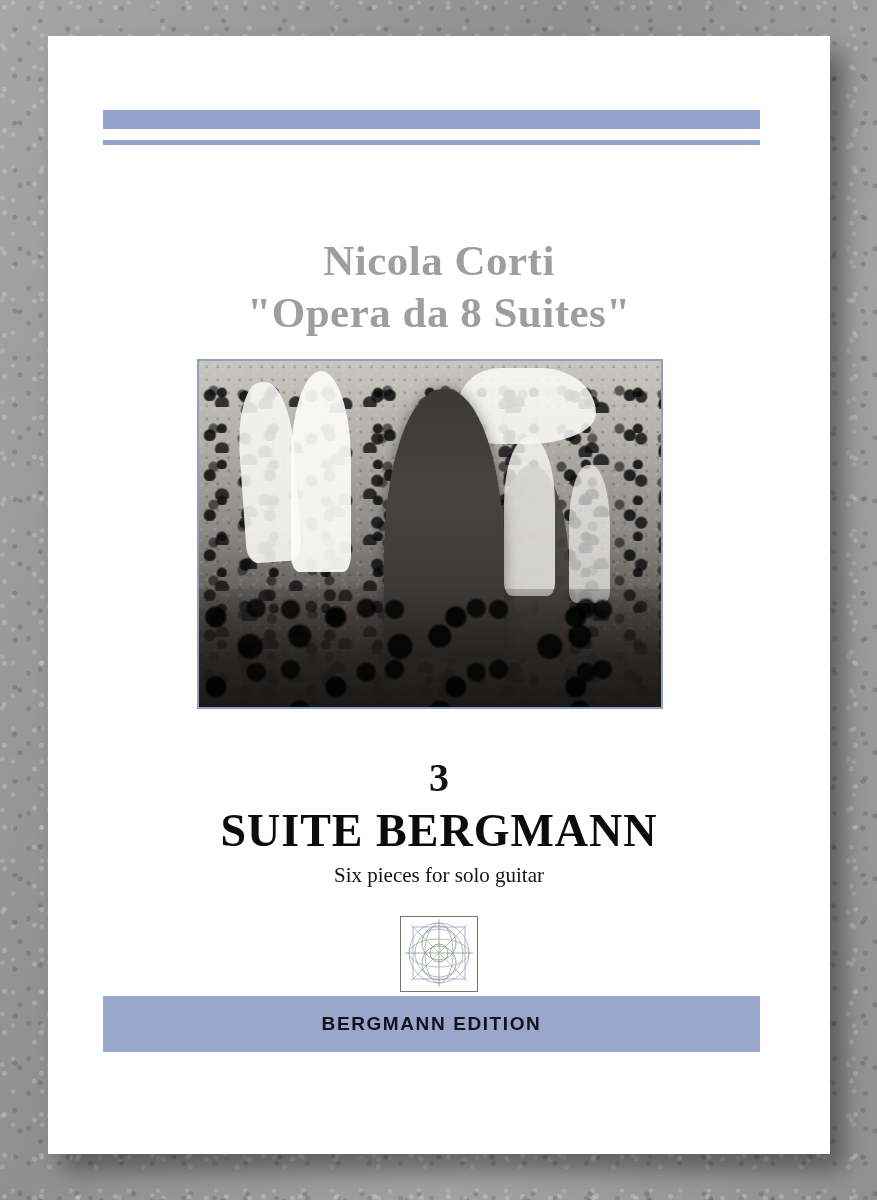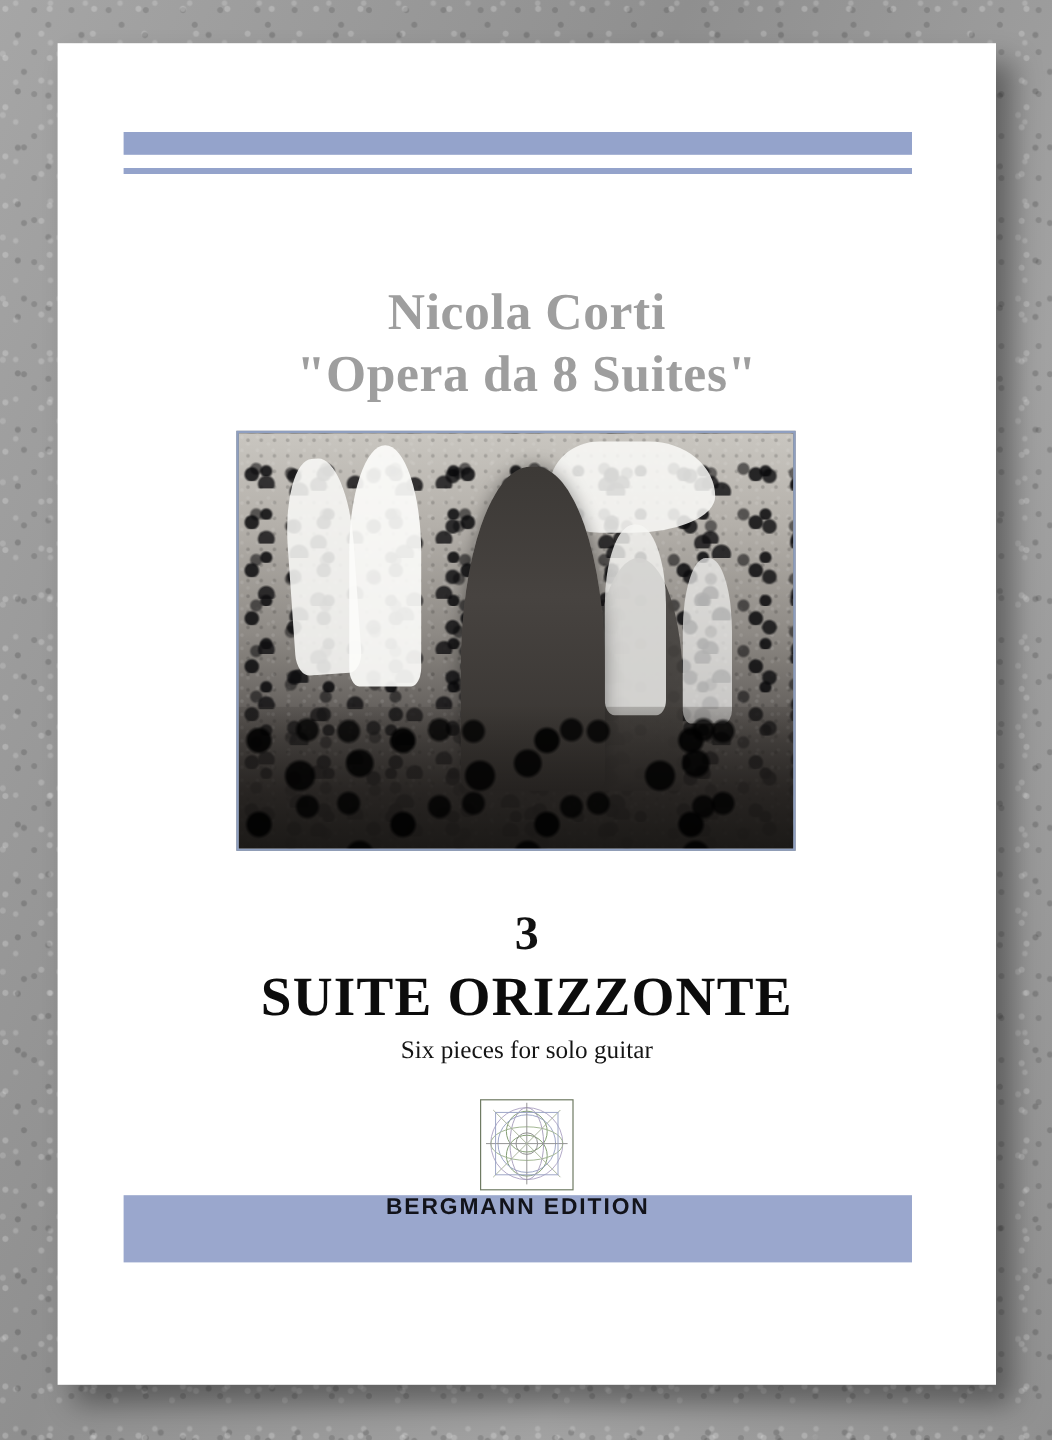--- a/index.html
+++ b/index.html
@@ -250,20 +250,21 @@
 
   
   .footer-bar {
     position: absolute;
     left: 55px;
     top: 960px;
     width: 657px;
     height: 56px;
     background: #9aa7cd;
     display: flex;
+    align-items: center;
     justify-content: center;
   }
   .footer-text {
     font-family: "Liberation Sans", sans-serif;
     font-size: 19px;
     font-weight: bold;
     letter-spacing: 1.6px;
     color: #12131a;
   }
 </style>
@@ -292,21 +293,21 @@
       <div class="snow snow-c"></div>
       <div class="peak peak-right"></div>
       <div class="snow snow-d"></div>
       <div class="snow snow-e"></div>
       <div class="peak peak-main"></div>
       <div class="ground"></div>
     </div>
   </div>
 
   <div class="number">3</div>
-  <div class="suite-title">SUITE ORIZZONTE</div>
+  <div class="suite-title">SUITE BERGMANN</div>
   <div class="subtitle">Six pieces for solo guitar</div>
 
   <div class="logo">
     <svg width="76" height="74" viewBox="0 0 76 74">
       <g fill="none" stroke-width="0.8">
         <circle cx="38" cy="26" r="17" stroke="#7d9a6e"></circle>
         <circle cx="38" cy="46" r="17" stroke="#7d9a6e"></circle>
         <circle cx="38" cy="36" r="24" stroke="#9aa3c4"></circle>
         <circle cx="38" cy="36" r="30" stroke="#b0a6c6"></circle>
         <circle cx="38" cy="36" r="9" stroke="#8c8c8c"></circle>

